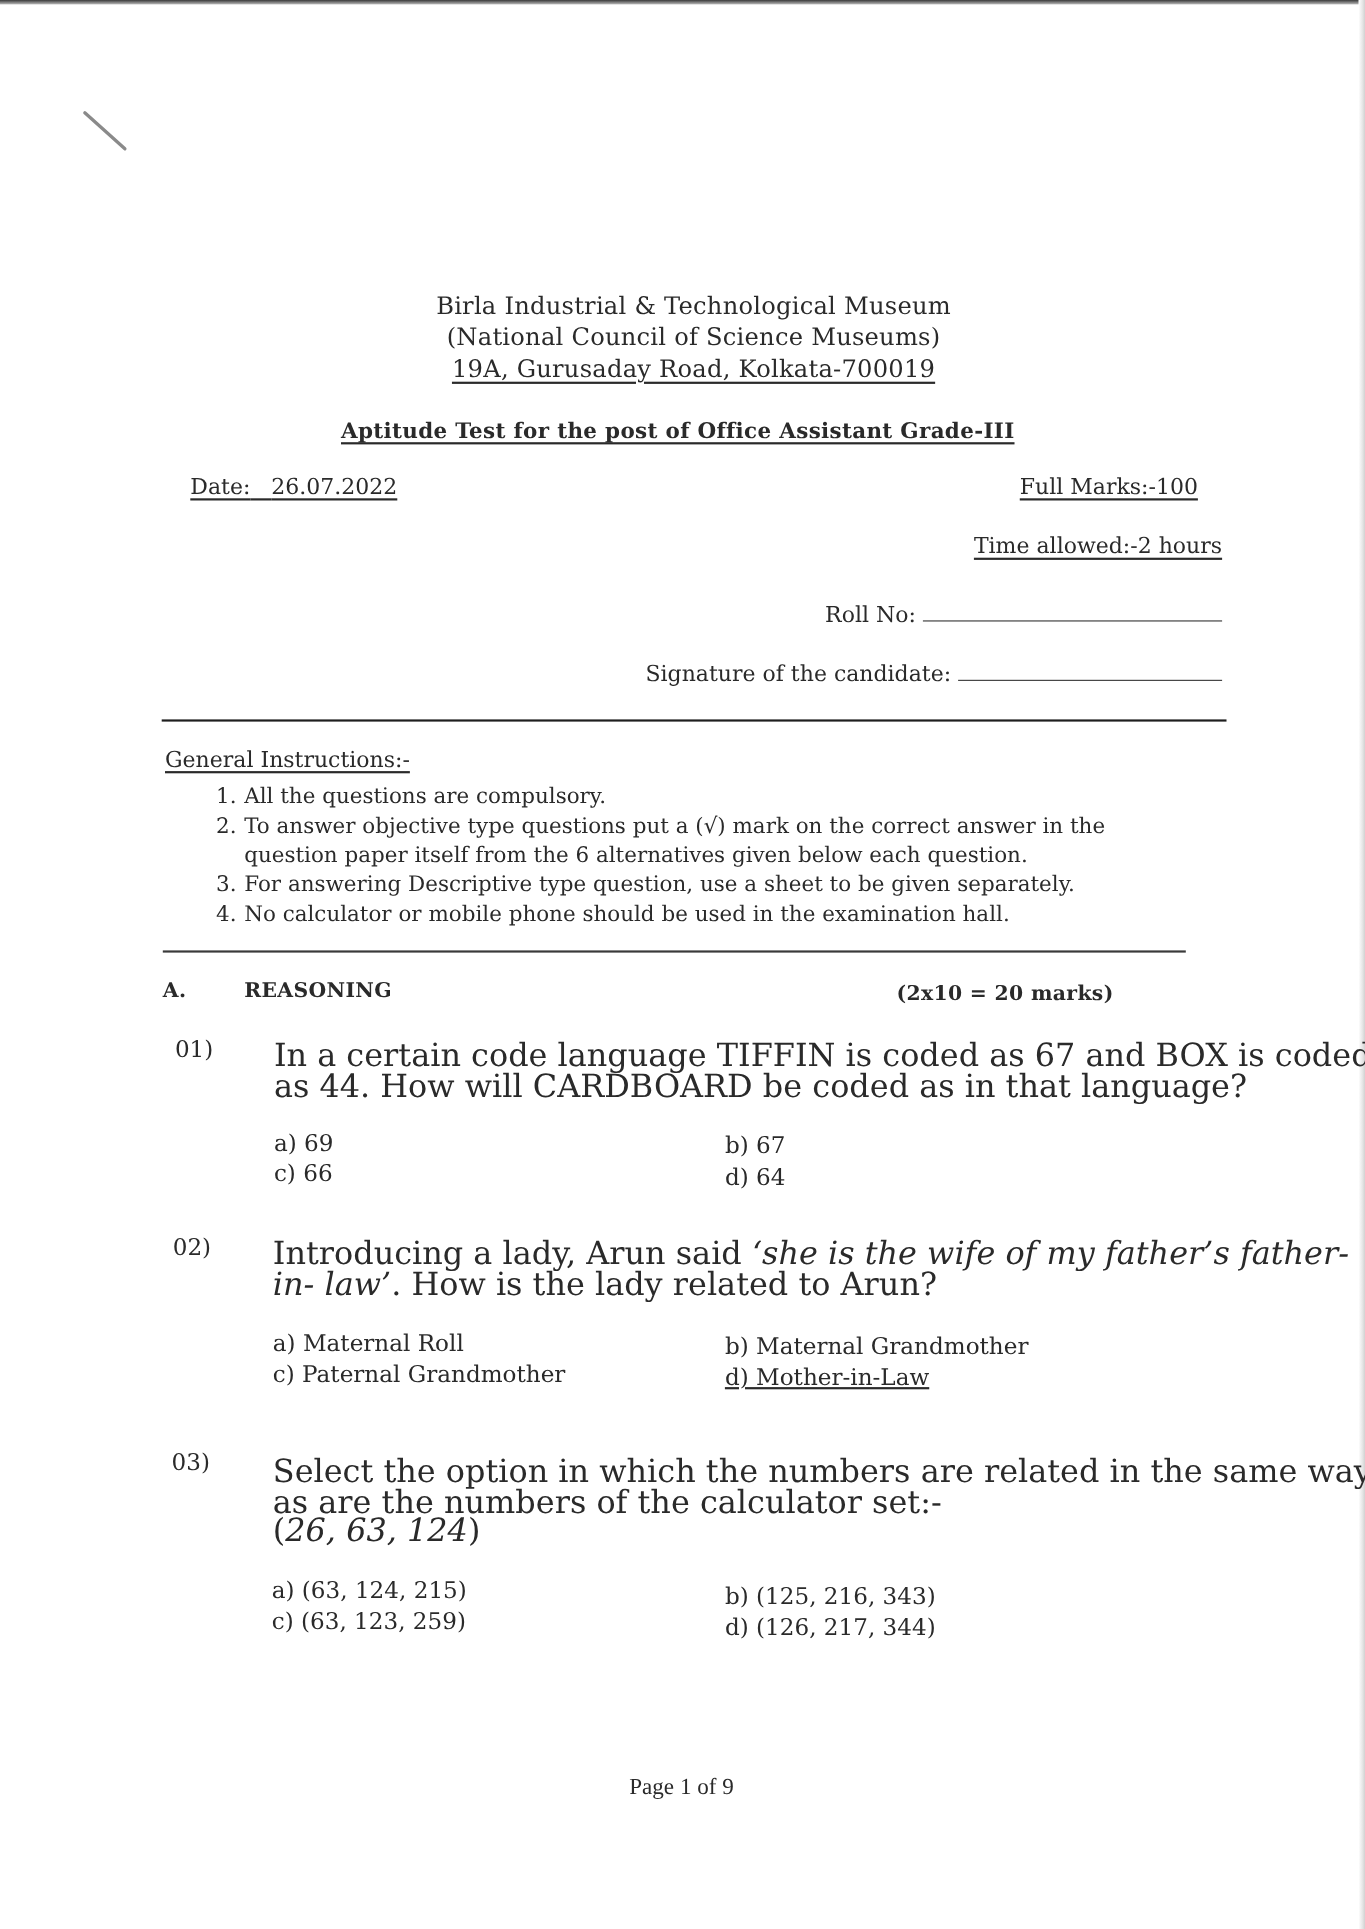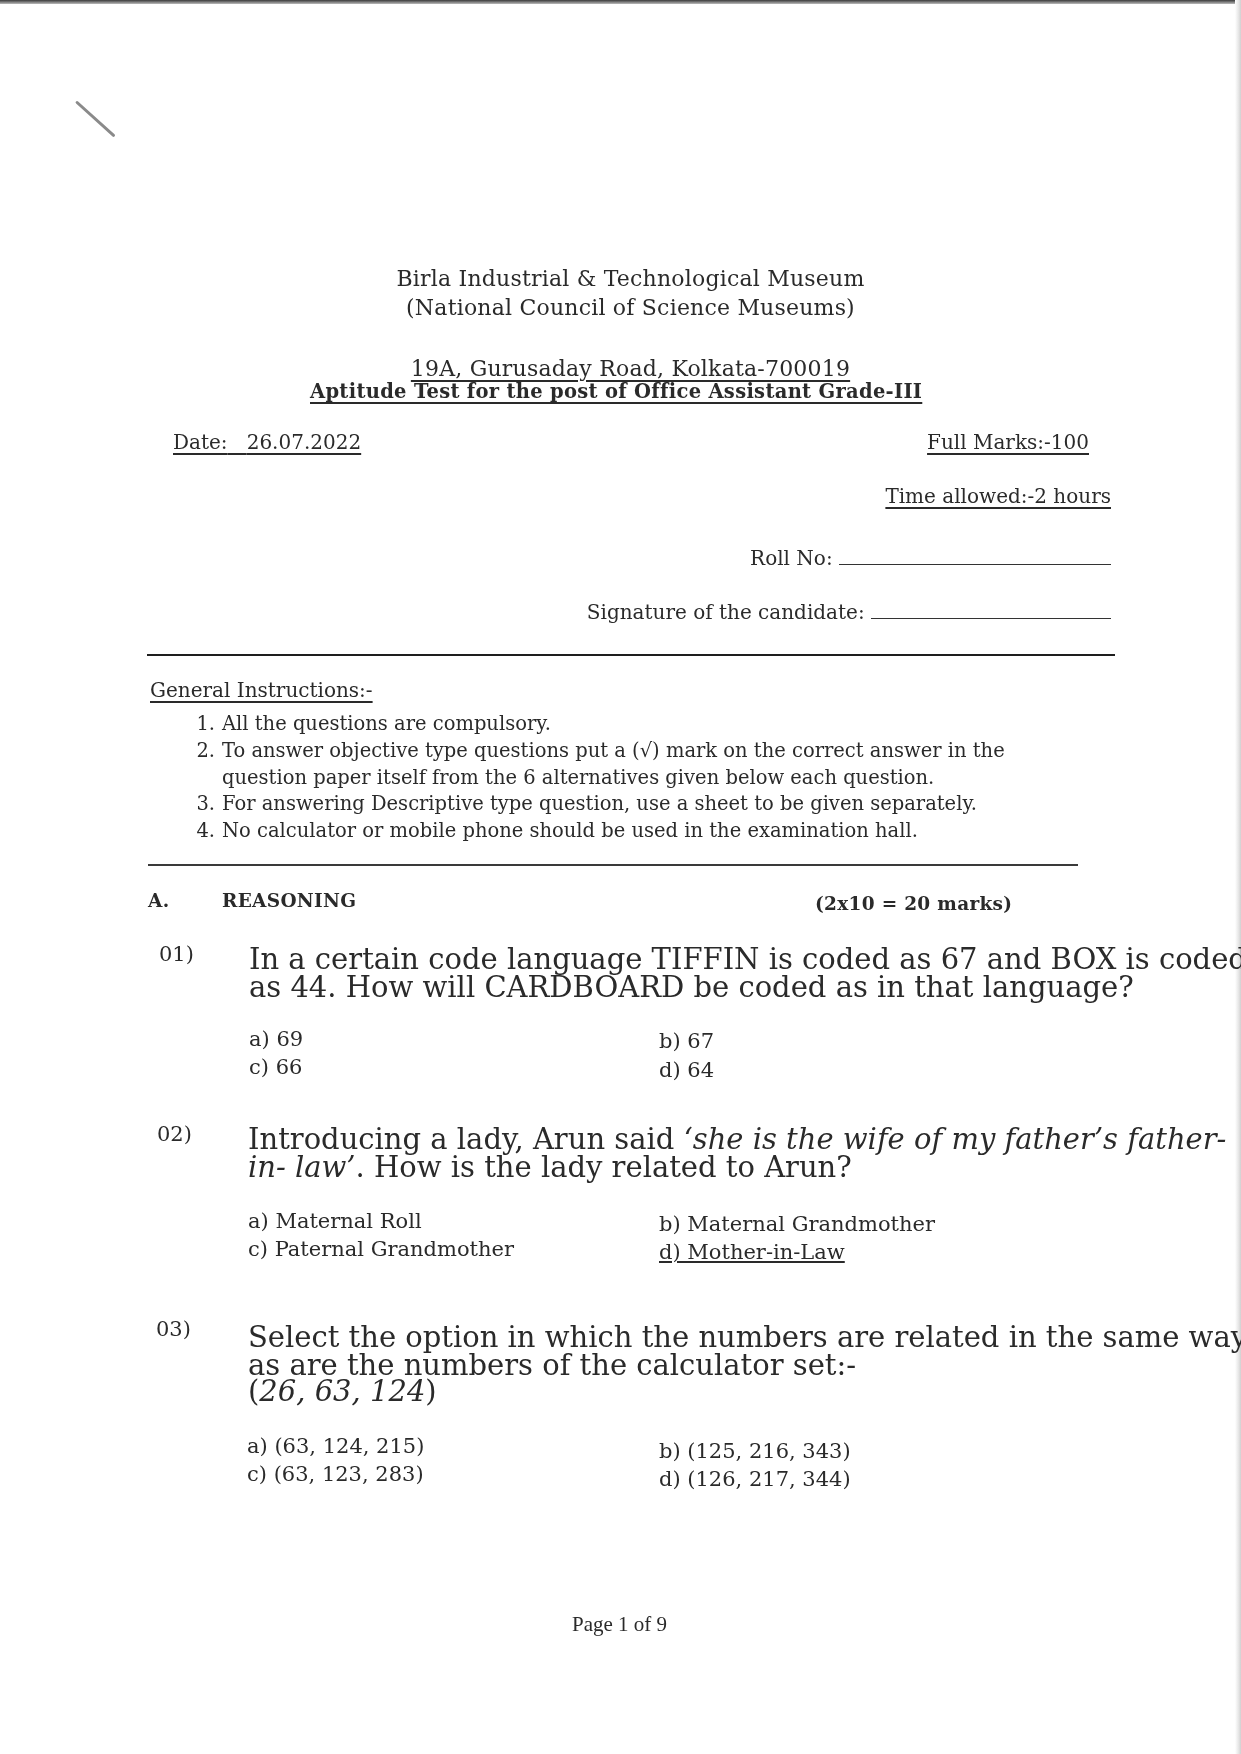--- a/index.html
+++ b/index.html
@@ -34,21 +34,21 @@
 </style>
 </head>
 <body>
 
 <div class="topedge"></div>
 <div class="rightedge"></div>
 <div class="slash"></div>
 
 <div class="abs hdr" style="top:266px;"><span>Birla Industrial &amp; Technological Museum</span></div>
 <div class="abs hdr" style="top:295px;"><span>(National Council of Science Museums)</span></div>
-<div class="abs hdr" style="top:324px;margin-top:32px;"><span class="u">19A, Gurusaday Road, Kolkata-700019</span></div>
+<div class="abs hdr" style="top:324px;"><span class="u">19A, Gurusaday Road, Kolkata-700019</span></div>
 
 <div class="abs title u" style="top:380px; left:310px;">Aptitude Test for the post of Office Assistant Grade-III</div>
 
 <div class="abs meta u" style="top:430px; left:173px;"><span>Date:</span>&nbsp;&nbsp;&nbsp;<span>26.07.2022</span></div>
 <div class="abs meta u" style="top:430px; right:152px;">Full Marks:-100</div>
 <div class="abs meta u" style="top:484px; right:130px;">Time allowed:-2 hours</div>
 
 <div class="abs meta" style="top:546px; right:130px;">
   <span>Roll No:</span>
   <span class="blank" style="width:272px;"></span>
@@ -97,16 +97,16 @@
 <div class="abs opt" style="top:1212px; left:659px;">b) Maternal Grandmother</div>
 <div class="abs opt" style="top:1237px; left:248px;">c) Paternal Grandmother</div>
 <div class="abs opt" style="top:1240px; left:659px;text-decoration:underline;">d) Mother-in-Law</div>
 
 <div class="abs qnum" style="top:1317px; left:156px;">03)</div>
 <div class="abs q" style="top:1320px; left:248px;">Select the option in which the numbers are related in the same way</div>
 <div class="abs q" style="top:1348px; left:248px;">as are the numbers of the calculator set:-</div>
 <div class="abs q" style="top:1374px; left:248px;">(<span class="it">26, 63, 124</span>)</div>
 <div class="abs opt" style="top:1434px; left:247px;">a) (63, 124, 215)</div>
 <div class="abs opt" style="top:1439px; left:659px;">b) (125, 216, 343)</div>
-<div class="abs opt" style="top:1462px; left:247px;">c) (63, 123, 283)</div>
+<div class="abs opt" style="top:1462px; left:247px;">c) (63, 123, 259)</div>
 <div class="abs opt" style="top:1467px; left:659px;">d) (126, 217, 344)</div>
 
 <div class="abs pageno" style="top:1612px; left:572px;">Page 1 of 9</div>
 
 </body></html>

